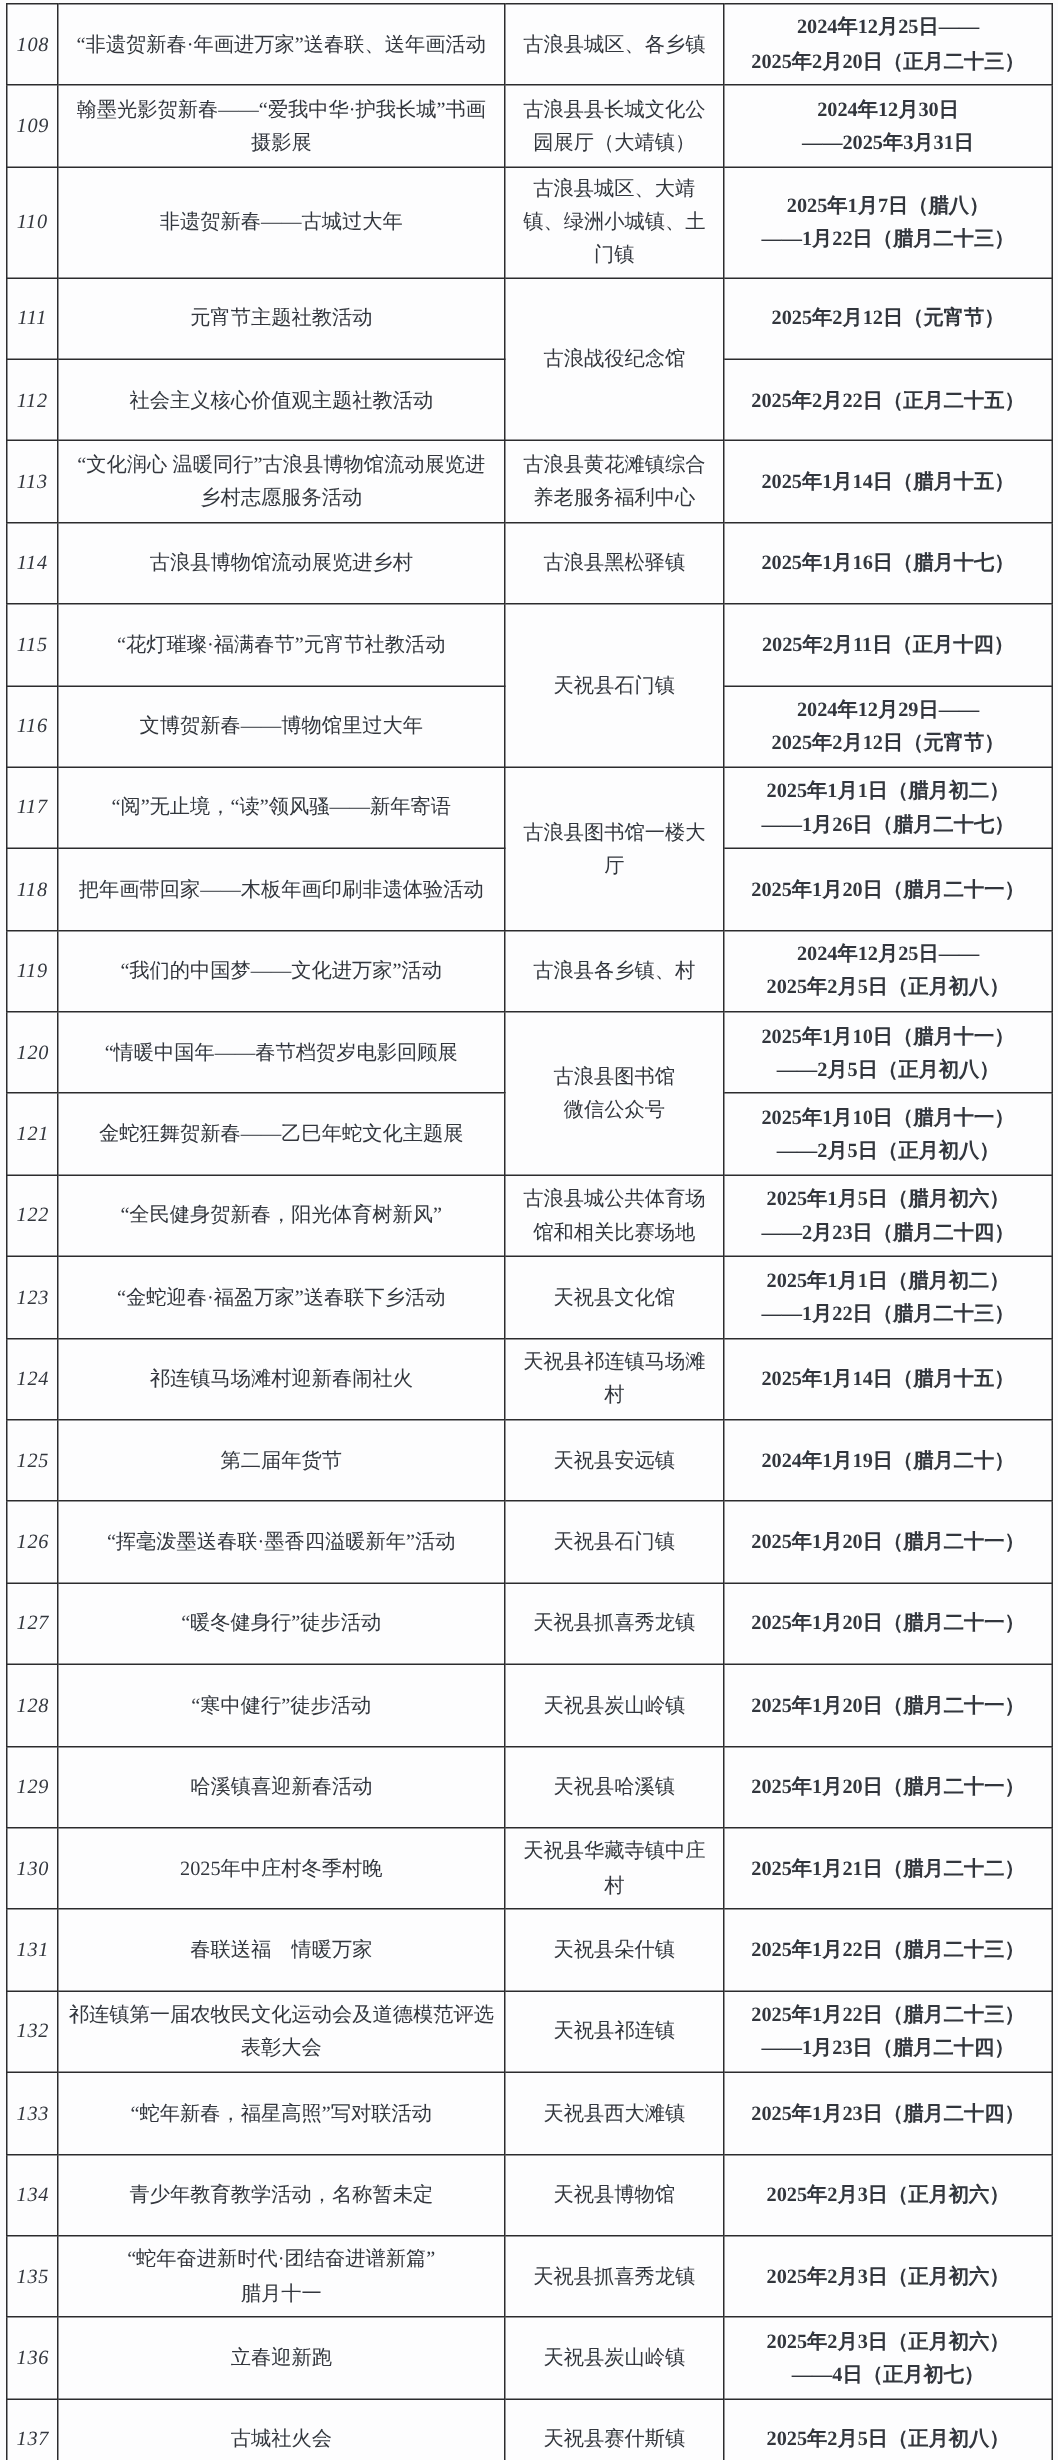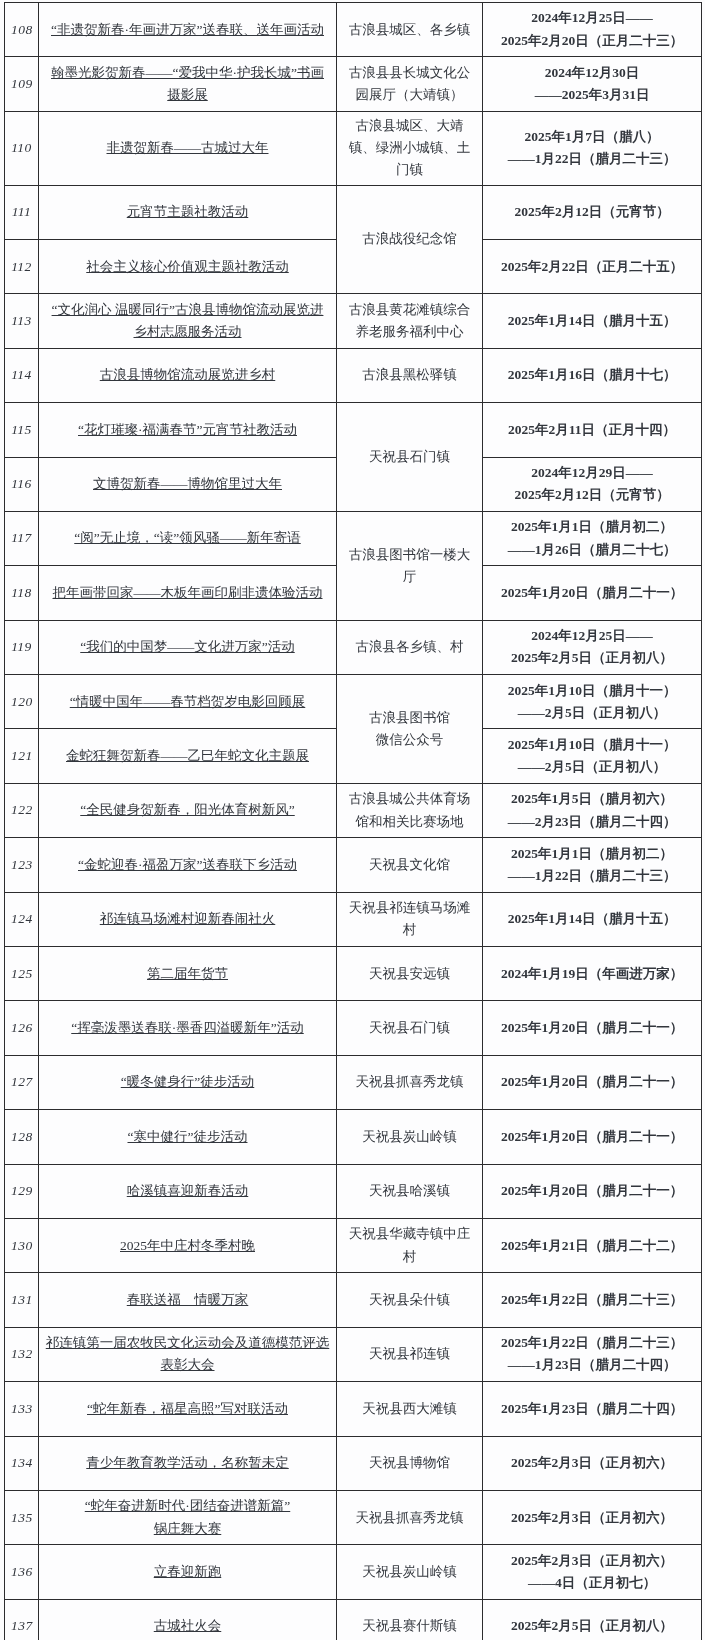--- a/index.html
+++ b/index.html
@@ -27,21 +27,21 @@
     text-align: center;
     vertical-align: middle;
     color: #32363d;
     font-size: 13.5px;
     line-height: 1.65;
     padding: 3px 6px;
     white-space: pre-line;
     overflow: hidden;
   }
   td.col-no   { font-size: 13px; letter-spacing: 0.5px; font-style: italic; }
-  td.col-name { padding: 3px 8px; text-decoration: underline; }
+  td.col-name { padding: 3px 8px; }
   td.col-loc  { padding: 3px 4px; }
   td.col-date { padding: 3px 5px; font-weight: bold; }
   tr.activity-row { height: 54.4px; }
 </style>
 </head>
 <body>
 
 <table class="activity-table">
   <colgroup>
     <col style="width:34px">
@@ -156,21 +156,21 @@
       <tr class="activity-row">
         <td class="col-no">124</td>
         <td class="col-name">祁连镇马场滩村迎新春闹社火</td>
         <td class="col-loc">天祝县祁连镇马场滩村</td>
         <td class="col-date">2025年1月14日（腊月十五）</td>
       </tr>
       <tr class="activity-row">
         <td class="col-no">125</td>
         <td class="col-name">第二届年货节</td>
         <td class="col-loc">天祝县安远镇</td>
-        <td class="col-date">2024年1月19日（年画进万家）</td>
+        <td class="col-date">2024年1月19日（腊月二十）</td>
       </tr>
       <tr class="activity-row">
         <td class="col-no">126</td>
         <td class="col-name">“挥毫泼墨送春联·墨香四溢暖新年”活动</td>
         <td class="col-loc">天祝县石门镇</td>
         <td class="col-date">2025年1月20日（腊月二十一）</td>
       </tr>
       <tr class="activity-row">
         <td class="col-no">127</td>
         <td class="col-name">“暖冬健身行”徒步活动</td>
@@ -216,21 +216,21 @@
       </tr>
       <tr class="activity-row">
         <td class="col-no">134</td>
         <td class="col-name">青少年教育教学活动，名称暂未定</td>
         <td class="col-loc">天祝县博物馆</td>
         <td class="col-date">2025年2月3日（正月初六）</td>
       </tr>
       <tr class="activity-row">
         <td class="col-no">135</td>
         <td class="col-name">“蛇年奋进新时代·团结奋进谱新篇”
-锅庄舞大赛</td>
+腊月十一</td>
         <td class="col-loc">天祝县抓喜秀龙镇</td>
         <td class="col-date">2025年2月3日（正月初六）</td>
       </tr>
       <tr class="activity-row">
         <td class="col-no">136</td>
         <td class="col-name">立春迎新跑</td>
         <td class="col-loc">天祝县炭山岭镇</td>
         <td class="col-date">2025年2月3日（正月初六）
 ——4日（正月初七）</td>
       </tr>

